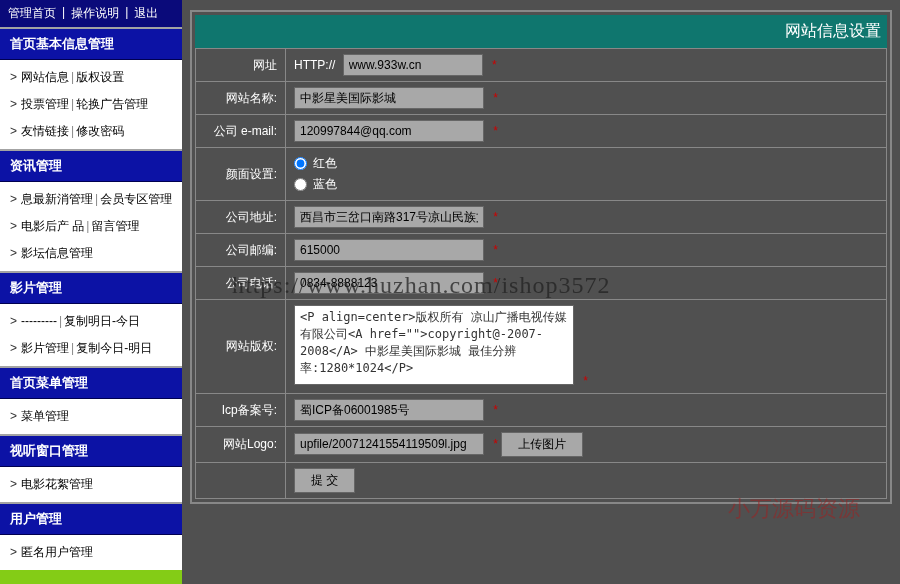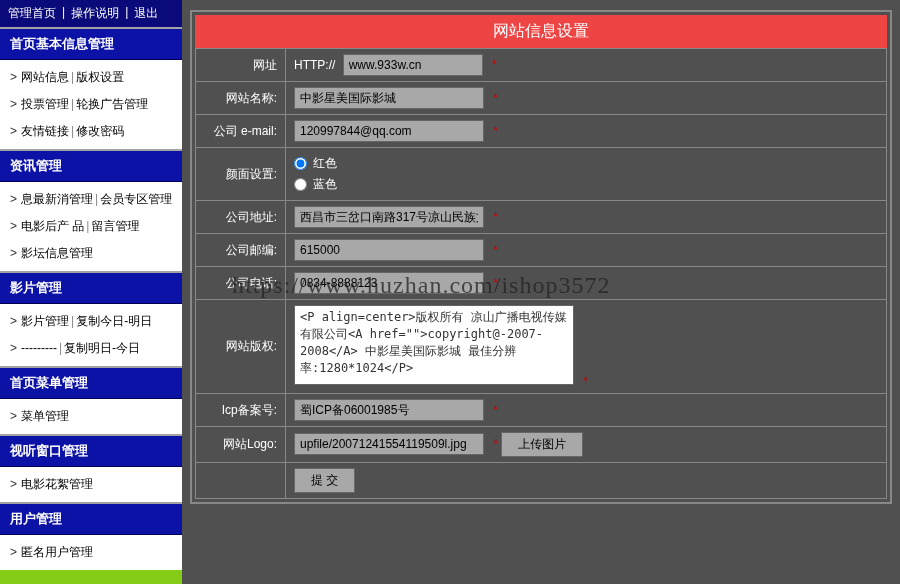--- a/index.html
+++ b/index.html
@@ -16,21 +16,21 @@
     .section-header { background: #0c12a5; color: #fff; padding: 6px 10px; font-weight: bold; font-size: 13px; border-top: 2px solid #a3a3a3; border-bottom: 1px solid #000050; }
     .section-body { background: #fff; color: #000; padding: 4px 0; }
     .section-body .item { padding: 5px 10px; font-size: 12px; cursor: pointer; white-space: nowrap; }
     .section-body .item span.label { }
     .divider { color: #888; margin: 0 2px; }
     .item .arrow { margin-right: 4px; color: #333; }
     
     
     .main { flex: 1; background: #505050; padding: 10px 8px; position: relative; }
     .panel-border { border: 2px solid #888; padding: 3px; background: #505050; }
-    .panel-title { text-align: center; color: #fff; font-size: 16px; padding: 6px; background: #ef4444; }
+    .panel-title { text-align: right; color: #fff; font-size: 16px; padding: 6px; background: #0f766e; }
     .form-table { width: 100%; border-collapse: collapse; }
     .form-table td { padding: 5px 8px; border: 1px solid #888; background: #505050; vertical-align: middle; }
     .form-table td.label-cell { width: 90px; text-align: right; color: #fff; font-size: 12px; }
     .form-table td.value-cell { color: #fff; }
     
     .text-input { background: #a8a8a8; border: 1px solid #666; color: #000000; padding: 3px 5px; font-size: 12px; font-family: inherit; width: 190px; }
     .text-input.short { width: 140px; }
     textarea.text-input { width: 280px; height: 80px; background: #fff; color: #333; font-family: monospace; resize: none; }
     
     .http-prefix { color: #fff; font-size: 12px; margin-right: 4px; }
@@ -68,22 +68,22 @@
           <div class="item"><span class="arrow">&gt;</span><span class="label">友情链接</span><span class="divider">|</span><span class="label">修改密码</span></div>
         </div>
         <div class="section-header">资讯管理</div>
         <div class="section-body">
           <div class="item"><span class="arrow">&gt;</span><span class="label">息最新消管理</span><span class="divider">|</span><span class="label">会员专区管理</span></div>
           <div class="item"><span class="arrow">&gt;</span><span class="label">电影后产 品</span><span class="divider">|</span><span class="label">留言管理</span></div>
           <div class="item"><span class="arrow">&gt;</span><span class="label">影坛信息管理</span></div>
         </div>
         <div class="section-header">影片管理</div>
         <div class="section-body">
+          <div class="item"><span class="arrow">&gt;</span><span class="label">---------</span><span class="divider">|</span><span class="label">复制明日-今日</span></div>
           <div class="item"><span class="arrow">&gt;</span><span class="label">影片管理</span><span class="divider">|</span><span class="label">复制今日-明日</span></div>
-          <div class="item"><span class="arrow">&gt;</span><span class="label">---------</span><span class="divider">|</span><span class="label">复制明日-今日</span></div>
         </div>
         <div class="section-header">首页菜单管理</div>
         <div class="section-body">
           <div class="item"><span class="arrow">&gt;</span><span class="label">菜单管理</span></div>
         </div>
         <div class="section-header">视听窗口管理</div>
         <div class="section-body">
           <div class="item"><span class="arrow">&gt;</span><span class="label">电影花絮管理</span></div>
         </div>
         <div class="section-header">用户管理</div>
@@ -179,14 +179,15 @@
         <tr>
           <td class="label-cell"></td>
           <td class="value-cell">
             <button class="btn">提 交</button>
           </td>
         </tr>
       </tbody>
         </table>
     </div>
     <div class="watermark">https://www.huzhan.com/ishop3572</div>
+    <div class="watermark2">小万源码资源</div>
   </div>
 </div>
 
 </body></html>

